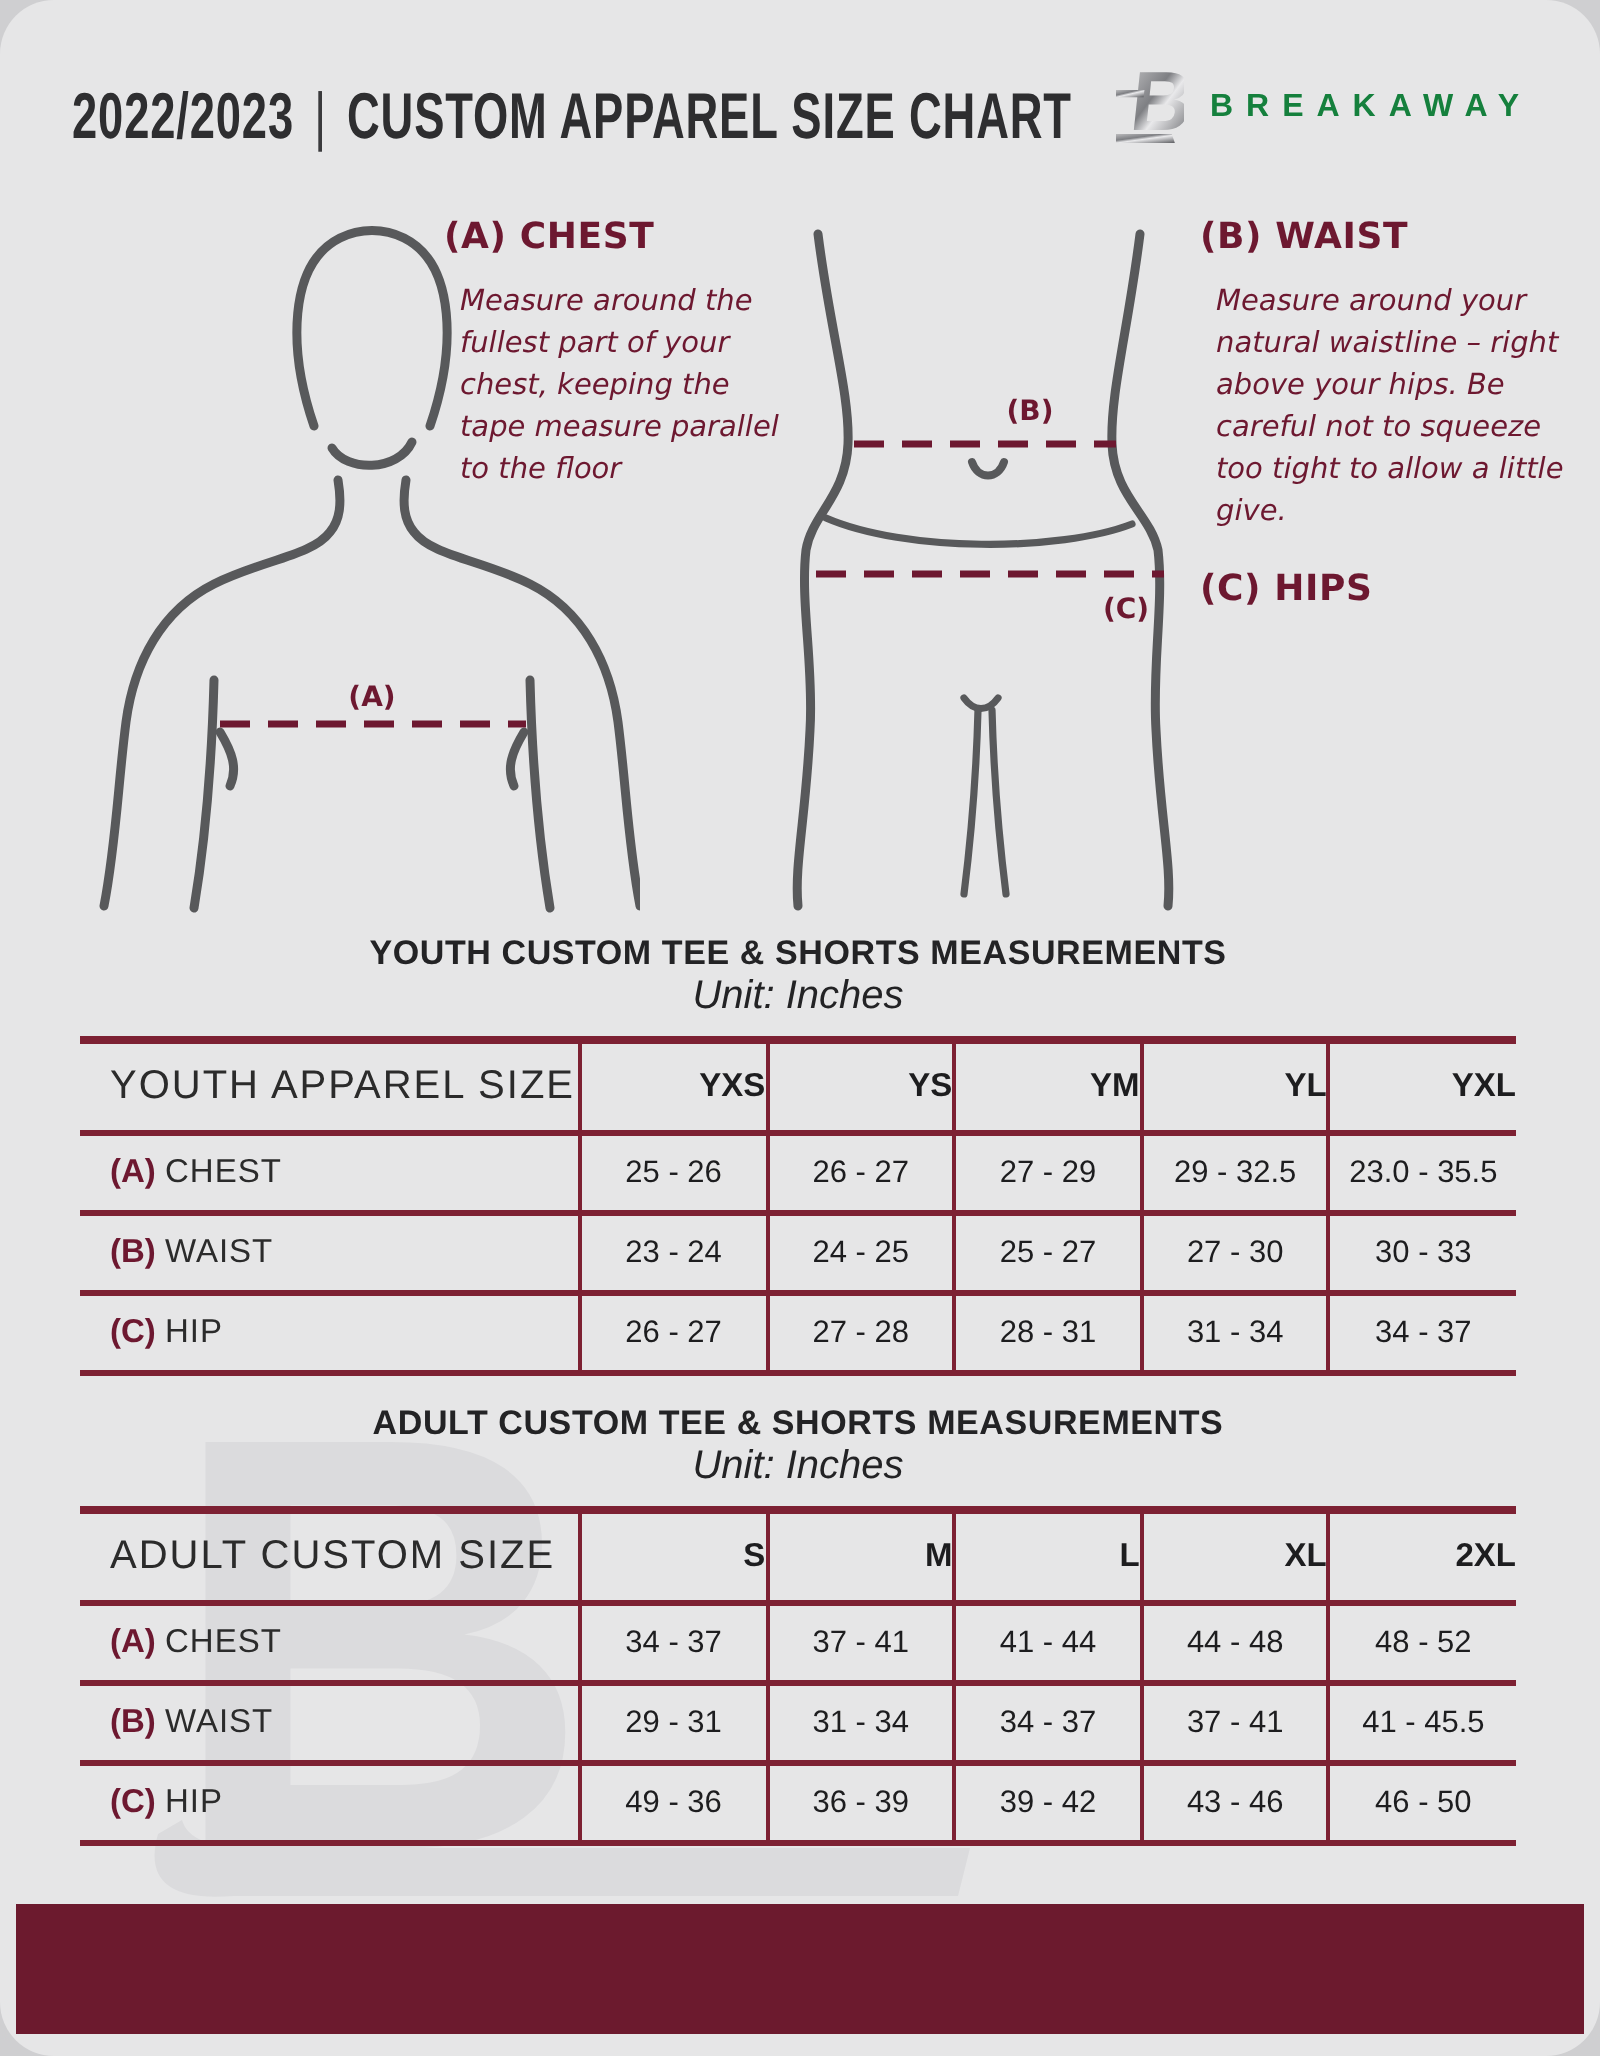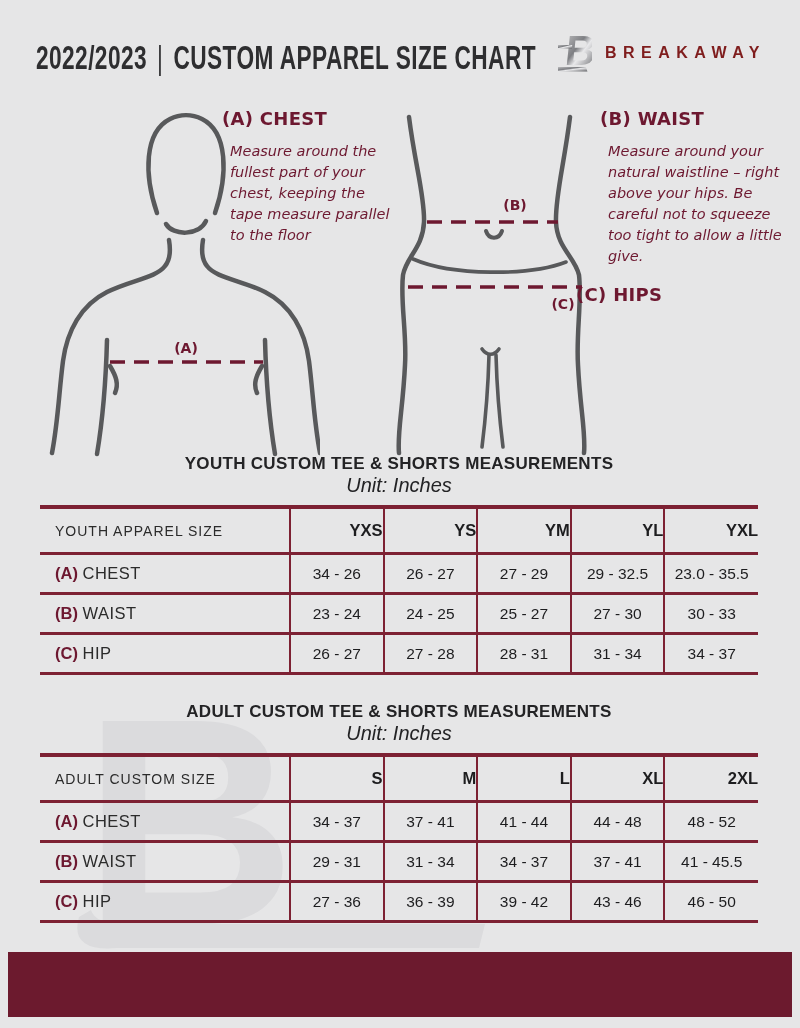--- a/index.html
+++ b/index.html
@@ -7,31 +7,31 @@
     --line:#7d2133;
     --bar:#6c1a2e;
     --bg:#e6e6e7;
     --dark:#2b2b2b;
     --figure:#58595b;
     --watermark:#dbdbdd;
   }
   html,body{margin:0;padding:0;background:#cfcfd1;}
   .page{
     position:relative;width:800px;height:1028px;background:var(--bg);
-    font-family:"Liberation Sans",sans-serif;overflow:hidden;margin:0 auto;
+    font-family:"Liberation Sans",sans-serif;overflow:hidden;margin:0 auto;border-radius:27px;
   }
   
   .header-title{
     position:absolute;left:36px;top:40px;white-space:nowrap;
     font-weight:700;font-size:27px;color:#2e2e30;letter-spacing:.5px;
     transform:scale(.84,1.2);transform-origin:left top;
   }
   .header-title .divider{margin:0 12px;font-weight:400;color:#3a3a3c;}
   .brand{position:absolute;right:34px;top:28px;display:flex;align-items:center;gap:13px;}
-  .brand-name{font-weight:700;font-size:16px;letter-spacing:6.5px;color:#7f1d1d;}
+  .brand-name{font-weight:700;font-size:16px;letter-spacing:6.5px;color:#15803d;}
   
   .fig{position:absolute;}
   .m-block{position:absolute;z-index:1;}
   .m-heading{
     font-family:"DejaVu Sans",sans-serif;
     font-size:18px;font-weight:700;color:var(--maroon);letter-spacing:.3px;margin:0 0 12px 0;
   }
   .m-text{
     font-family:"DejaVu Sans",sans-serif;
     font-size:14.5px;font-style:italic;color:var(--maroon);
@@ -56,21 +56,21 @@
   }
   .size-table thead tr{border-bottom:3px solid var(--line);}
   .size-table tbody tr{border-bottom:3px solid var(--line);}
   .size-table tbody tr:last-child{border-bottom:none;}
   .size-table th,.size-table td{padding:0;}
   .size-table th:not(:first-child),.size-table td:not(:first-child){
     border-left:2px solid var(--line);
   }
   .size-table th.col-label{
     width:234px;text-align:left;padding-left:15px;height:43px;
-    font-weight:400;font-size:14px;letter-spacing:1px;color:var(--dark);
+    font-weight:400;font-size:20px;letter-spacing:1px;color:var(--dark);
   }
   .size-table th.col-size{
     height:43px;text-align:right;font-weight:700;font-size:16.5px;color:#1d1d1f;
   }
   .size-table td{height:37px;font-size:15.5px;color:#1d1d1f;text-align:center;}
   .size-table td.row-label{text-align:left;padding-left:15px;font-size:16.5px;}
   .size-table td.row-label .prefix{font-weight:700;color:var(--maroon);}
   .size-table td.row-label .rlabel{color:var(--dark);letter-spacing:.5px;}
   
   .watermark{position:absolute;left:55px;top:712px;z-index:0;}
@@ -143,49 +143,49 @@
     <text class="fig-label" x="133" y="107" text-anchor="middle">(B)</text>
     <path d="M 26 184 L 200 184" stroke="var(--maroon)" stroke-width="3.6" stroke-dasharray="15 9" fill="none"></path>
     <text class="fig-label" x="181" y="206" text-anchor="middle">(C)</text>
   </svg>
 
   <div class="m-block" style="left:600px;top:108px;width:192px;">
     <p class="m-heading">(B) WAIST</p>
     <p class="m-text">Measure around your natural waistline – right above your hips. Be careful not to squeeze too tight to allow a little give.</p>
   </div>
 
-  <div class="m-block" style="left:576px;top:284px;width:192px;">
+  <div class="m-block" style="left:600px;top:284px;width:192px;">
     <p class="m-heading">(C) HIPS</p>
   </div>
 
   <div class="watermark">
     <svg width="440" height="245" viewBox="0 0 440 245">
       <text x="28" y="212" font-family="'Liberation Sans',sans-serif" font-size="295" font-weight="bold" fill="var(--watermark)">B</text>
       <path d="M 24 205 Q 14 240 62 236 L 424 236 L 430 212 L 70 212 Q 40 212 36 198 Z" fill="var(--watermark)"></path>
     </svg>
   </div>
 
-  <div class="table-block" style="top:453px;">
+  <div class="table-block" style="top:466px;">
     <p class="tbl-title">YOUTH CUSTOM TEE &amp; SHORTS MEASUREMENTS</p>
     <p class="tbl-unit">Unit: Inches</p>
     <table class="size-table">
         <thead>
           <tr>
             <th class="col-label">YOUTH APPAREL SIZE</th>
             <th class="col-size">YXS</th>
             <th class="col-size">YS</th>
             <th class="col-size">YM</th>
             <th class="col-size">YL</th>
             <th class="col-size">YXL</th>
           </tr>
         </thead>
         <tbody>
           <tr>
             <td class="row-label"><span class="prefix">(A) </span><span class="rlabel">CHEST</span></td>
-            <td>34 - 26</td>
+            <td>25 - 26</td>
             <td>26 - 27</td>
             <td>27 - 29</td>
             <td>29 - 32.5</td>
             <td>23.0 - 35.5</td>
           </tr>
           <tr>
             <td class="row-label"><span class="prefix">(B) </span><span class="rlabel">WAIST</span></td>
             <td>23 - 24</td>
             <td>24 - 25</td>
             <td>25 - 27</td>
@@ -230,21 +230,21 @@
           <tr>
             <td class="row-label"><span class="prefix">(B) </span><span class="rlabel">WAIST</span></td>
             <td>29 - 31</td>
             <td>31 - 34</td>
             <td>34 - 37</td>
             <td>37 - 41</td>
             <td>41 - 45.5</td>
           </tr>
           <tr>
             <td class="row-label"><span class="prefix">(C) </span><span class="rlabel">HIP</span></td>
-            <td>27 - 36</td>
+            <td>49 - 36</td>
             <td>36 - 39</td>
             <td>39 - 42</td>
             <td>43 - 46</td>
             <td>46 - 50</td>
           </tr>
         </tbody>
       </table>
   </div>
 
   <div class="bottom-bar"></div>

